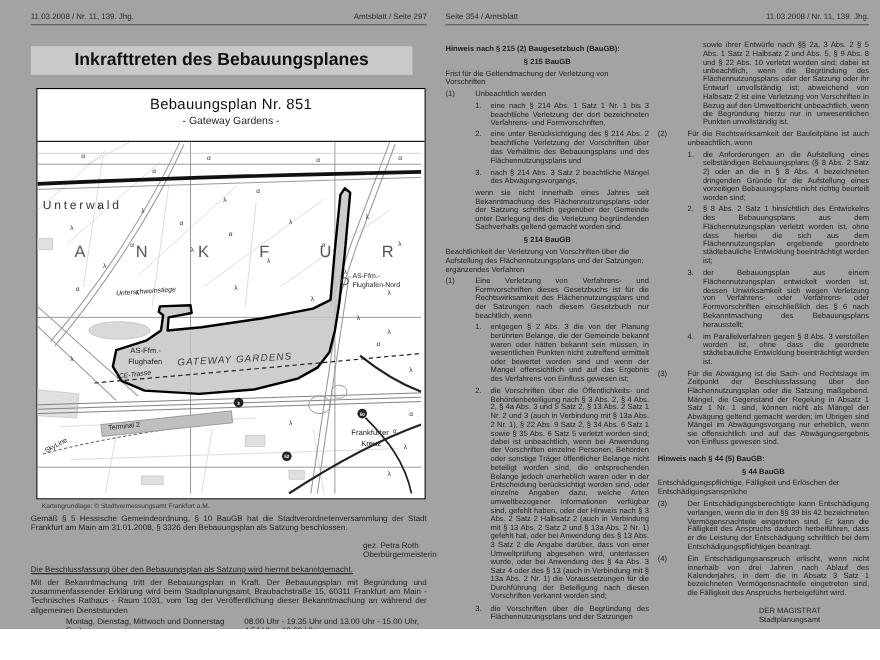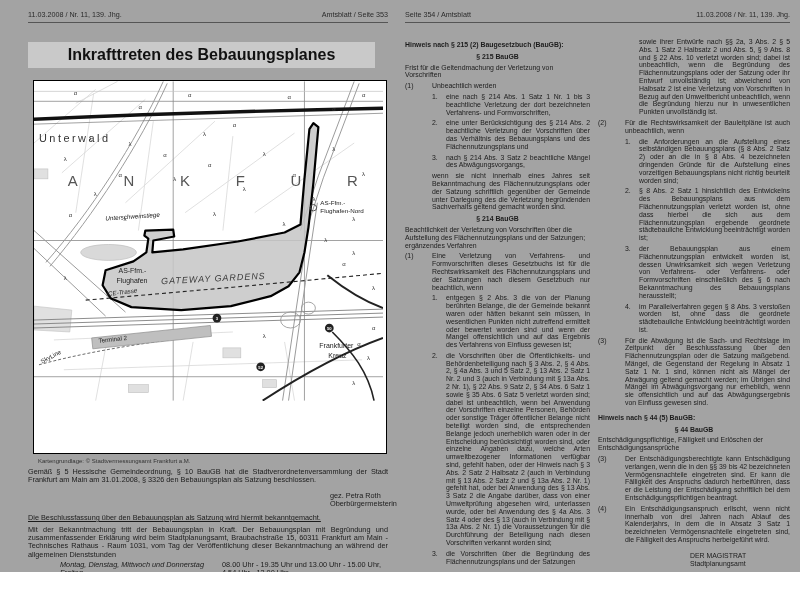--- a/index.html
+++ b/index.html
@@ -13,21 +13,21 @@
   .title-bar{background:#c9c9c9;text-align:center;font-weight:bold;font-size:16px;
              line-height:26px;color:#111;}
   .map-box{border:1.6px solid #000;background:#fff;}
   .map-title-area{height:48px;border-bottom:1.2px solid #000;text-align:center;padding-top:6px;box-sizing:border-box;}
   .map-title{font-size:13.5px;color:#111;letter-spacing:.3px;}
   .map-subtitle{font-size:9.5px;color:#222;margin-top:3px;}
   .map-caption{font-size:6px;color:#333;}
   .lp{font-size:7.3px;line-height:8.2px;text-align:justify;}
   .lp-left{text-align:left;}
   .sched{font-size:7.3px;line-height:8.2px;display:flex;}
-  .sched .days{width:162px;font-style:italic;}
+  .sched .days{width:162px;}
   
   .col{position:absolute;}
   .b{font-size:6.9px;line-height:7.8px;text-align:justify;margin-top:3px;
      hyphens:auto;overflow-wrap:break-word;}
   .b.h1{font-weight:bold;text-align:left;margin-top:7px;}
   .b.hc{font-weight:bold;text-align:center;margin-top:4px;}
   .b.l1{position:relative;padding-left:27px;}
   .b.l2{position:relative;margin-left:27px;padding-left:14px;}
   .b .mk{position:absolute;left:0;top:0;}
   .b.cont1{padding-left:27px;}
@@ -43,26 +43,30 @@
   .veg{font-size:6px;fill:#9a9a9a;}
   .badge-t{font-size:4.2px;fill:#fff;font-weight:bold;text-anchor:middle;}
 </style>
 </head>
 <body>
 
 <div id="canvas">
 
   <div class="abs pg-header" style="left:28px;top:10px;width:360px;">
     <span>11.03.2008 / Nr. 11, 139. Jhg.</span>
-    <span>Amtsblatt / Seite 353</span>
+    <span>Amtsblatt / Seite 297</span>
   </div>
 
   <div class="abs title-bar" style="left:28px;top:42px;width:347px;height:26px;">Inkrafttreten des Bebauungsplanes</div>
 
   <div class="abs map-box" style="left:33px;top:80px;width:352px;height:372px;">
+    <div class="map-title-area">
+      <div class="map-title">Bebauungsplan Nr. 851</div>
+      <div class="map-subtitle">- Gateway Gardens -</div>
+    </div>
     <svg width="349" height="320" viewBox="0 0 351 321">
 
       <g stroke="#d8d8d8" stroke-width="0.8" fill="none">
         <path d="M0,62 L62,8"></path>
           <path d="M28,92 L112,18"></path>
           <path d="M92,122 L182,40"></path>
         <path d="M152,132 L262,52"></path>
           <path d="M222,132 L322,62"></path>
           <path d="M42,22 L84,0"></path>
         <path d="M60,12 L42,132"></path>

